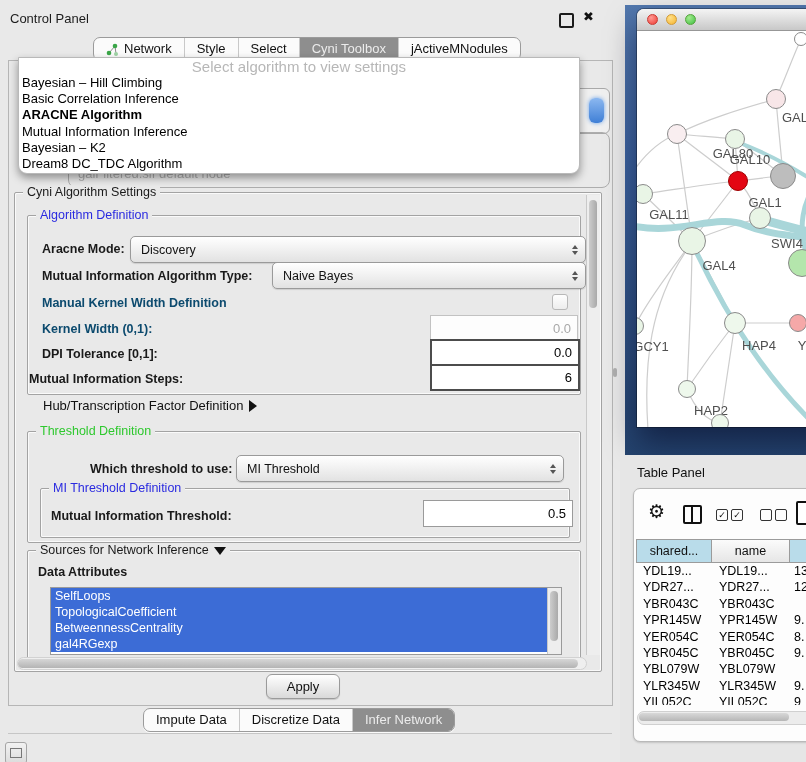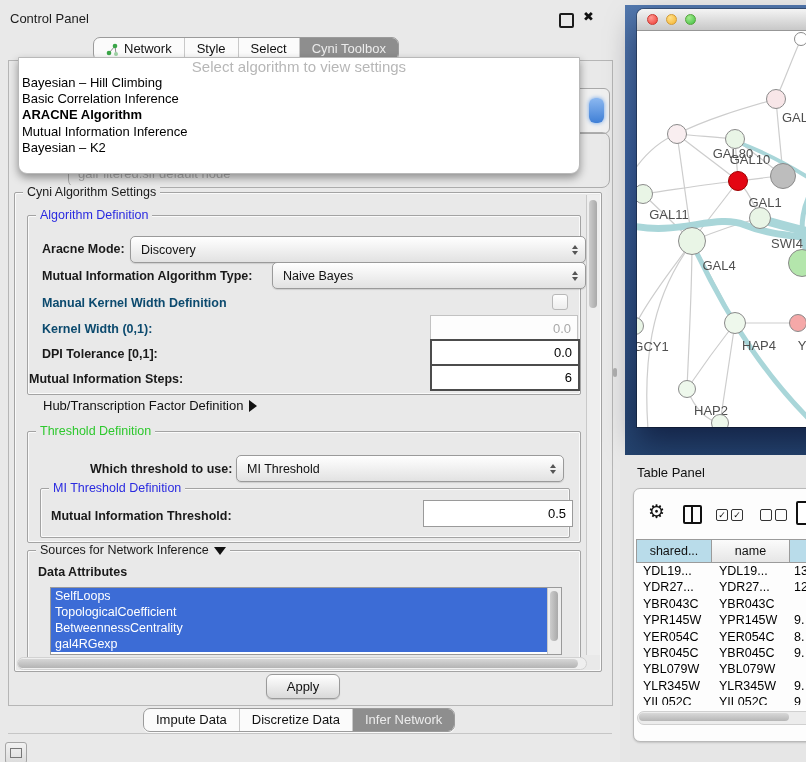--- a/index.html
+++ b/index.html
@@ -157,38 +157,42 @@
       </div>
       <div class="tab">
           <span>Style</span>
         </div>
       <div class="tab">
           <span>Select</span>
         </div>
       <div class="tab sel">
           <span>Cyni Toolbox</span>
         </div>
+      <div class="tab">
+          <span>jActiveMNodules</span>
+        </div>
     </div>
 
     <div class="abs content-panel"></div>
 
     <div class="abs bg-combo-a">
       <div class="focus"></div>
     </div>
     <div class="abs bg-combo-b"></div>
     <span class="abs bg-combo-text">galFiltered.sif default node</span>
 
     <div class="abs dropdown">
       <div class="dd-head">Select algorithm to view settings</div>
       <div id="dd-items">
           <div class="dd-item">Bayesian – Hill Climbing</div>
           <div class="dd-item">Basic Correlation Inference</div>
           <div class="dd-item bold">ARACNE Algorithm</div>
           <div class="dd-item">Mutual Information Inference</div>
           <div class="dd-item">Bayesian – K2</div>
+          <div class="dd-item">Dream8 DC_TDC Algorithm</div>
         </div>
     </div>
 
     <div class="group" style="left:14px;top:192px;width:586px;height:478px;">
       <span class="gtitle">Cyni Algorithm Settings</span>
 
       <div class="group" style="left:12px;top:22px;width:552px;height:178px;">
         <span class="gtitle blue">Algorithm Definition</span>
 
         <span class="lbl" style="left:14px;top:26px;">Aracne Mode:</span>

